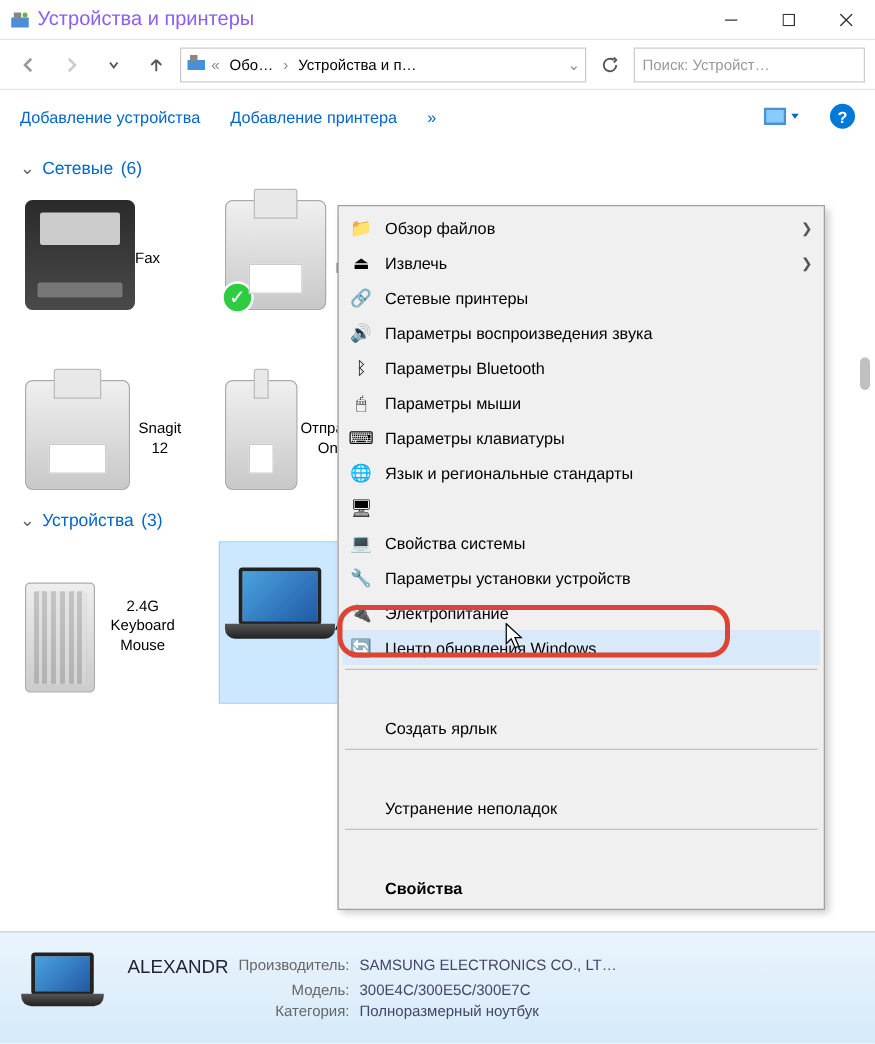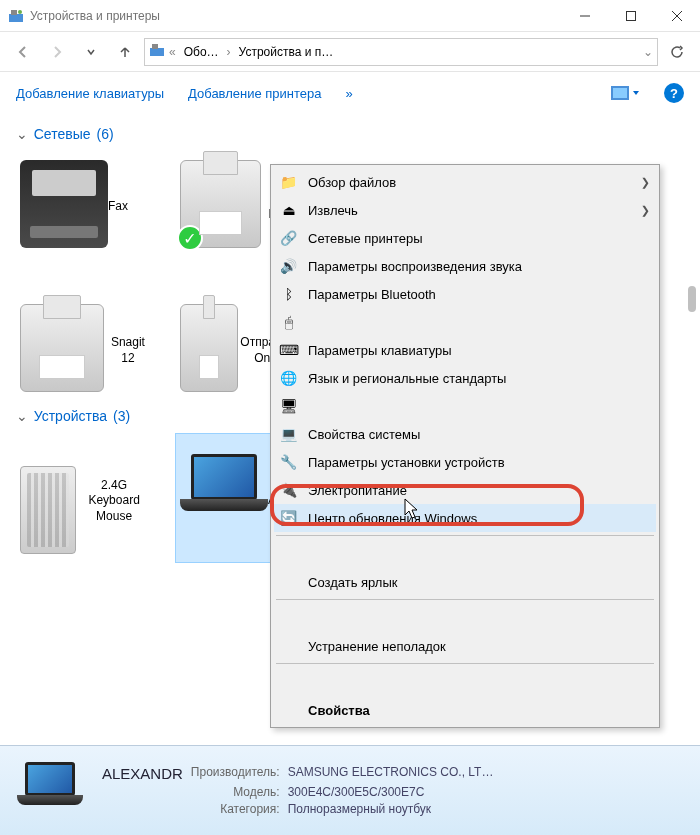--- a/index.html
+++ b/index.html
@@ -1,21 +1,21 @@
 <!DOCTYPE html>
 <html><head>
 <meta charset="utf-8">
 <style>
 * { box-sizing: border-box; margin: 0; padding: 0; font-family: "Segoe UI", Tahoma, sans-serif; }
 body { width: 700px; height: 835px; background: #fff; overflow: hidden; position: relative; }
 
 
 .titlebar { height: 32px; display: flex; align-items: center; padding-left: 8px; background: #fff; border-bottom: 1px solid #e5e5e5; }
 .titlebar .icon { width: 16px; height: 16px; margin-right: 6px; }
-.titlebar .title { font-size: 12px; color: #737373; flex: 1; }
+.titlebar .title { font-size: 16px; color: #8b5cf6; flex: 1; }
 .winbtn { width: 46px; height: 32px; display: flex; align-items: center; justify-content: center; color: #333; }
 
 
 .navbar { height: 40px; display: flex; align-items: center; padding: 0 8px; gap: 4px; border-bottom: 1px solid #e5e5e5; }
 .navbtn { width: 30px; height: 30px; display: flex; align-items: center; justify-content: center; color: #555; border-radius: 2px; }
 .navbtn.disabled { color: #bbb; }
 .addr { flex: 1; display: flex; align-items: center; border: 1px solid #ccc; height: 28px; padding: 0 4px; gap: 4px; font-size: 12px; }
 .addr .crumb { padding: 2px 4px; white-space: nowrap; }
 .addr .sep { color: #888; }
 .search { width: 185px; height: 28px; border: 1px solid #ccc; display: flex; align-items: center; padding: 0 6px; font-size: 12px; color: #999; }
@@ -148,24 +148,27 @@
     <span class="crumb">Устройства и п…</span>
     <span style="flex:1"></span>
     <span class="sep">⌄</span>
   </div>
   <div class="navbtn">
       <svg width="14" height="14">
         <path d="M12 7a5 5 0 1 1-2-4" fill="none" stroke="#555" stroke-width="1.5"></path>
         <path d="M10 1 L12 3 L10 5" fill="none" stroke="#555" stroke-width="1.5"></path>
       </svg>
     </div>
+  <div class="search">
+      <span>Поиск: Устройст…</span>
+    </div>
 </div>
 
 <div class="toolbar">
-  <span class="link">Добавление клавиатуры</span>
+  <span class="link">Добавление устройства</span>
   <span class="link">Добавление принтера</span>
   <span class="link">»</span>
   <span class="spacer"></span>
   <span class="viewbtn">
     <svg width="18" height="14">
         <rect x="0" y="0" width="18" height="14" fill="#4a90d9"></rect>
         <rect x="2" y="2" width="14" height="10" fill="#8cf"></rect>
       </svg>
     <svg width="8" height="8">
         <path d="M1 2 L4 6 L7 2" fill="#0066cc"></path>
@@ -251,20 +254,21 @@
     <div class="row">
       <span class="micon">🔊</span>
       <span class="mlabel">Параметры воспроизведения звука</span>
     </div>
     <div class="row">
       <span class="micon">ᛒ</span>
       <span class="mlabel">Параметры Bluetooth</span>
     </div>
     <div class="row">
       <span class="micon">🖱</span>
+      <span class="mlabel">Параметры мыши</span>
     </div>
     <div class="row">
       <span class="micon">⌨</span>
       <span class="mlabel">Параметры клавиатуры</span>
     </div>
     <div class="row">
       <span class="micon">🌐</span>
       <span class="mlabel">Язык и региональные стандарты</span>
     </div>
     <div class="row">

